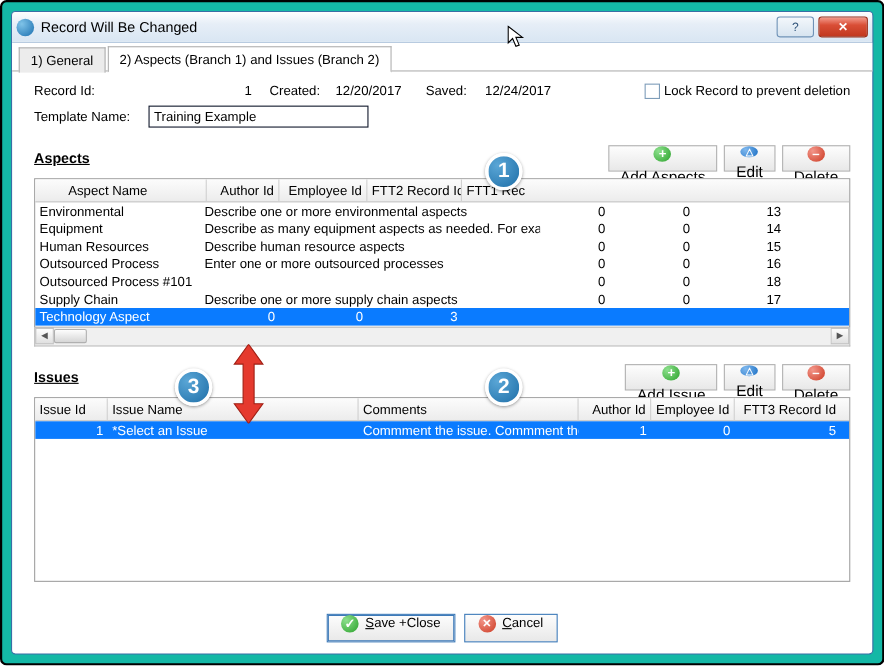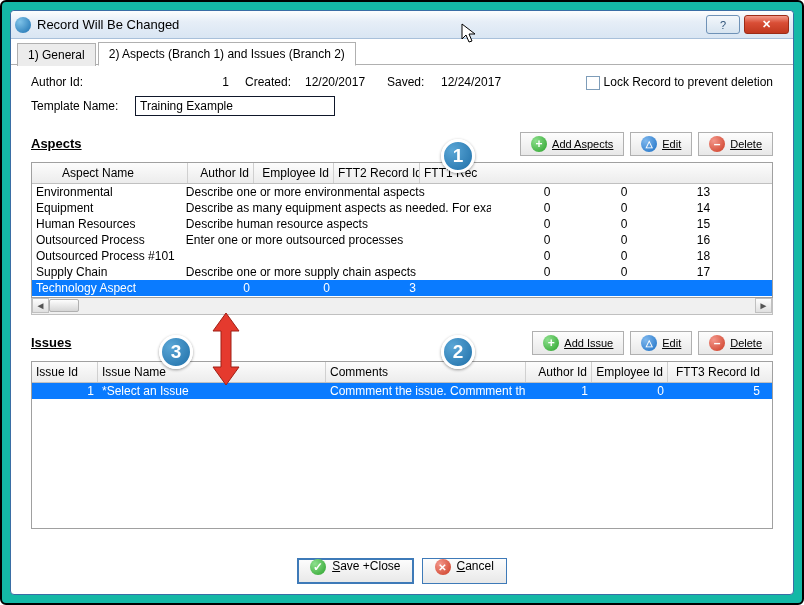--- a/index.html
+++ b/index.html
@@ -152,21 +152,22 @@
   .btn {
     height: 24px;
     border: 1px solid #b0b0b0;
     background: linear-gradient(#fdfdfd, #e8e8e8);
     padding: 0 10px;
     display: inline-flex;
     align-items: center;
     gap: 5px;
     margin-left: 6px;
     cursor: pointer;
-    font-size: 11px;
+    font-size: 14px;
+    flex-direction: column;
   }
   .btn .btxt { text-decoration: underline; }
   .icon-circle {
     width: 16px; height: 16px;
     border-radius: 50%;
     display: inline-flex;
     align-items: center;
     justify-content: center;
     color: #fff;
     font-weight: bold;
@@ -343,21 +344,21 @@
 
     <div class="tabstrip">
       <div class="tab">1) General</div>
       <div class="tab active">2) Aspects (Branch 1) and Issues (Branch 2)</div>
     </div>
     <div class="tab-border"></div>
 
     <div class="content">
 
       <div class="fields-row">
-        <span class="fld-label" style="min-width:94px">Author Id:</span>
+        <span class="fld-label" style="min-width:94px">Record Id:</span>
         <span class="fld-val" style="min-width:100px">1</span>
         <span class="fld-label" style="min-width:50px">Created:</span>
         <span class="fld-val" style="min-width:72px;text-align:left">12/20/2017</span>
         <span class="fld-label" style="min-width:44px">Saved:</span>
         <span class="fld-val" style="min-width:72px;text-align:left">12/24/2017</span>
         <span class="spacer"></span>
         <span><span class="chk"></span><span>Lock Record to prevent deletion</span></span>
       </div>
 
       <div class="fields-row">

